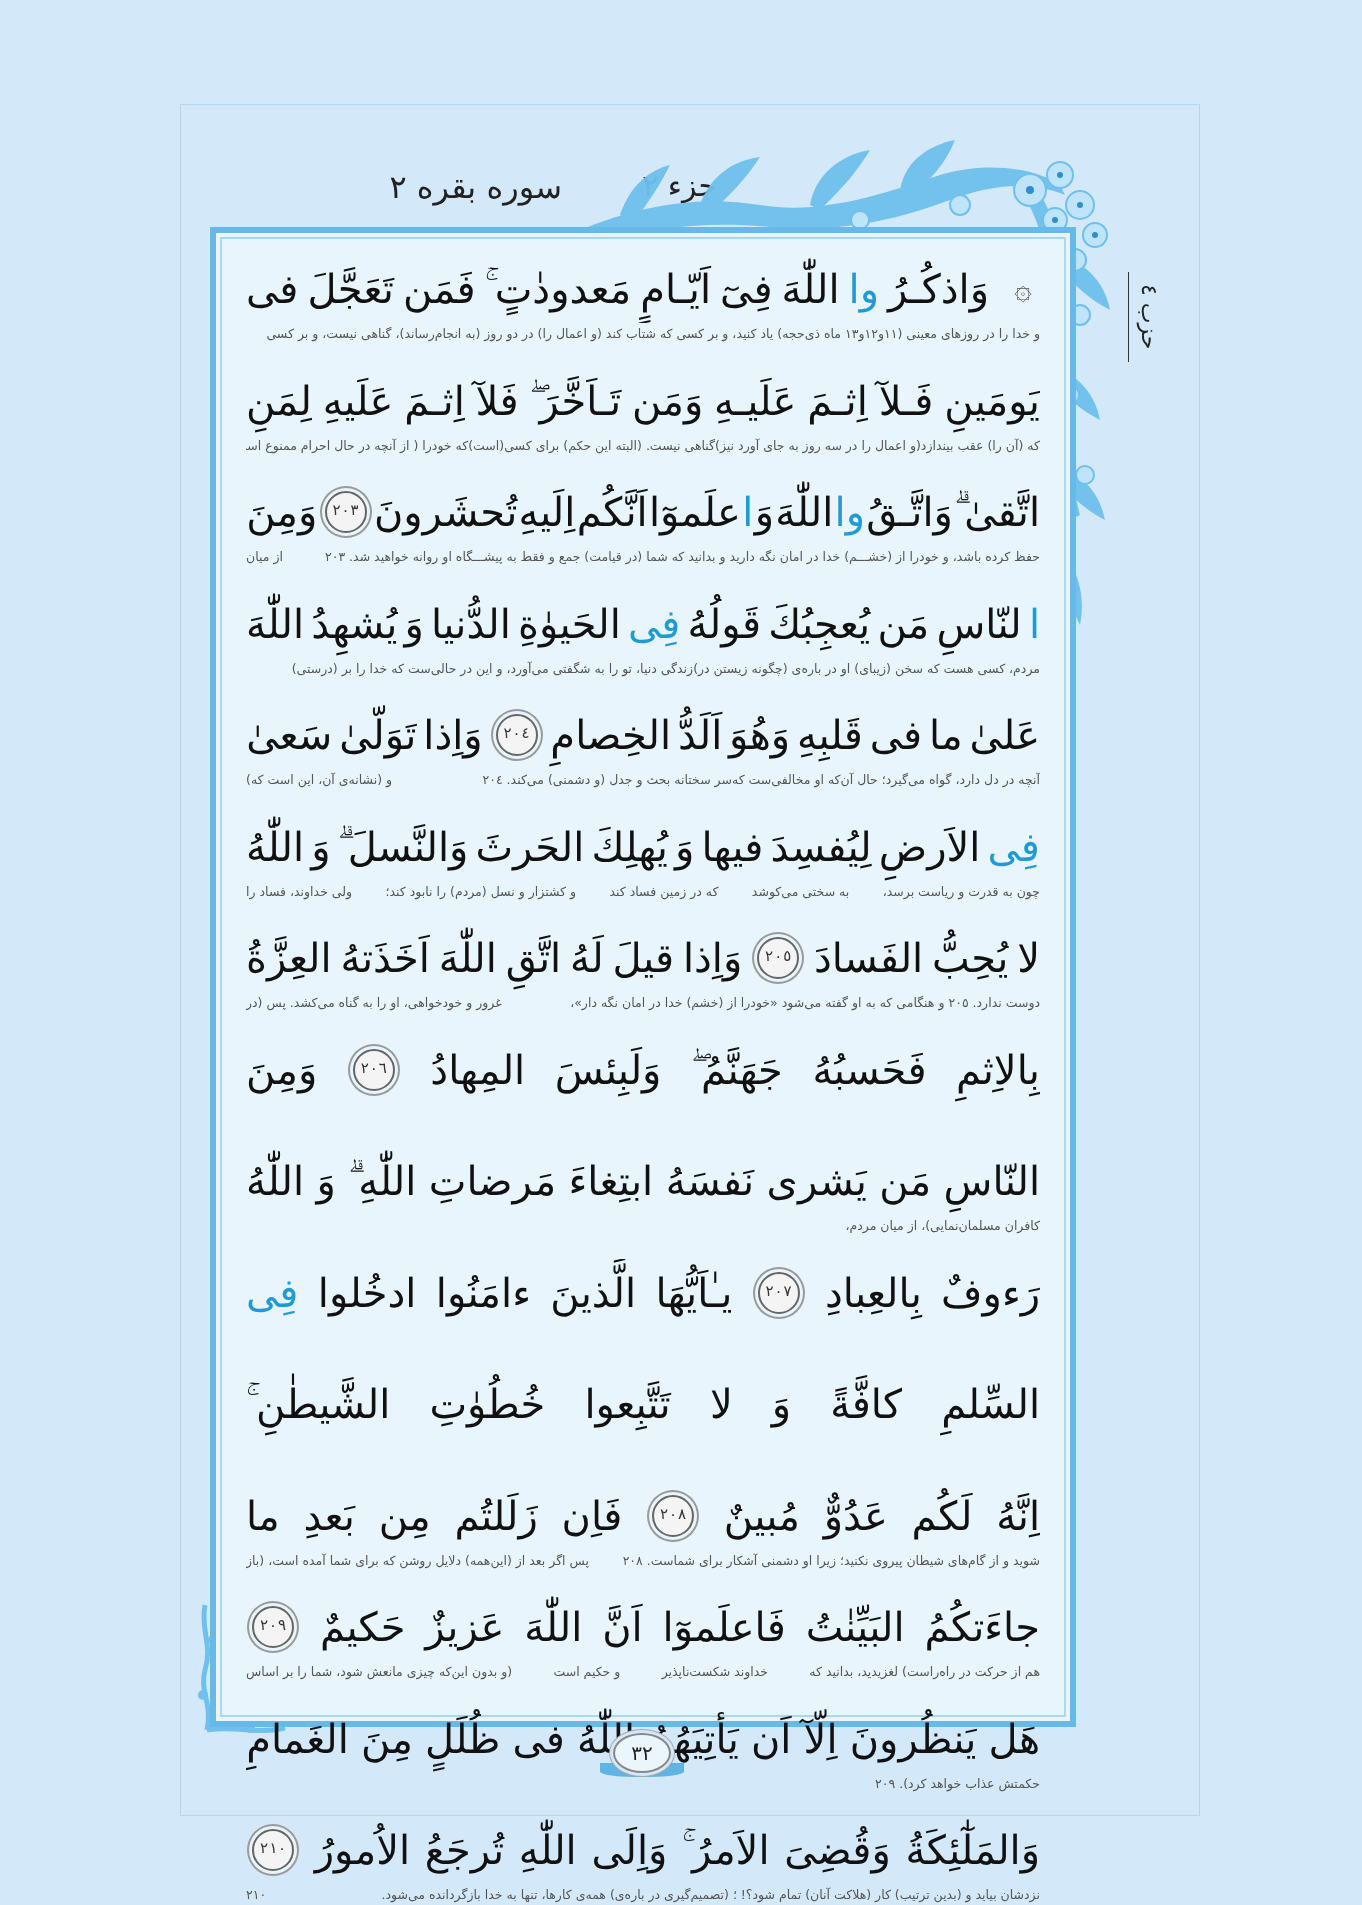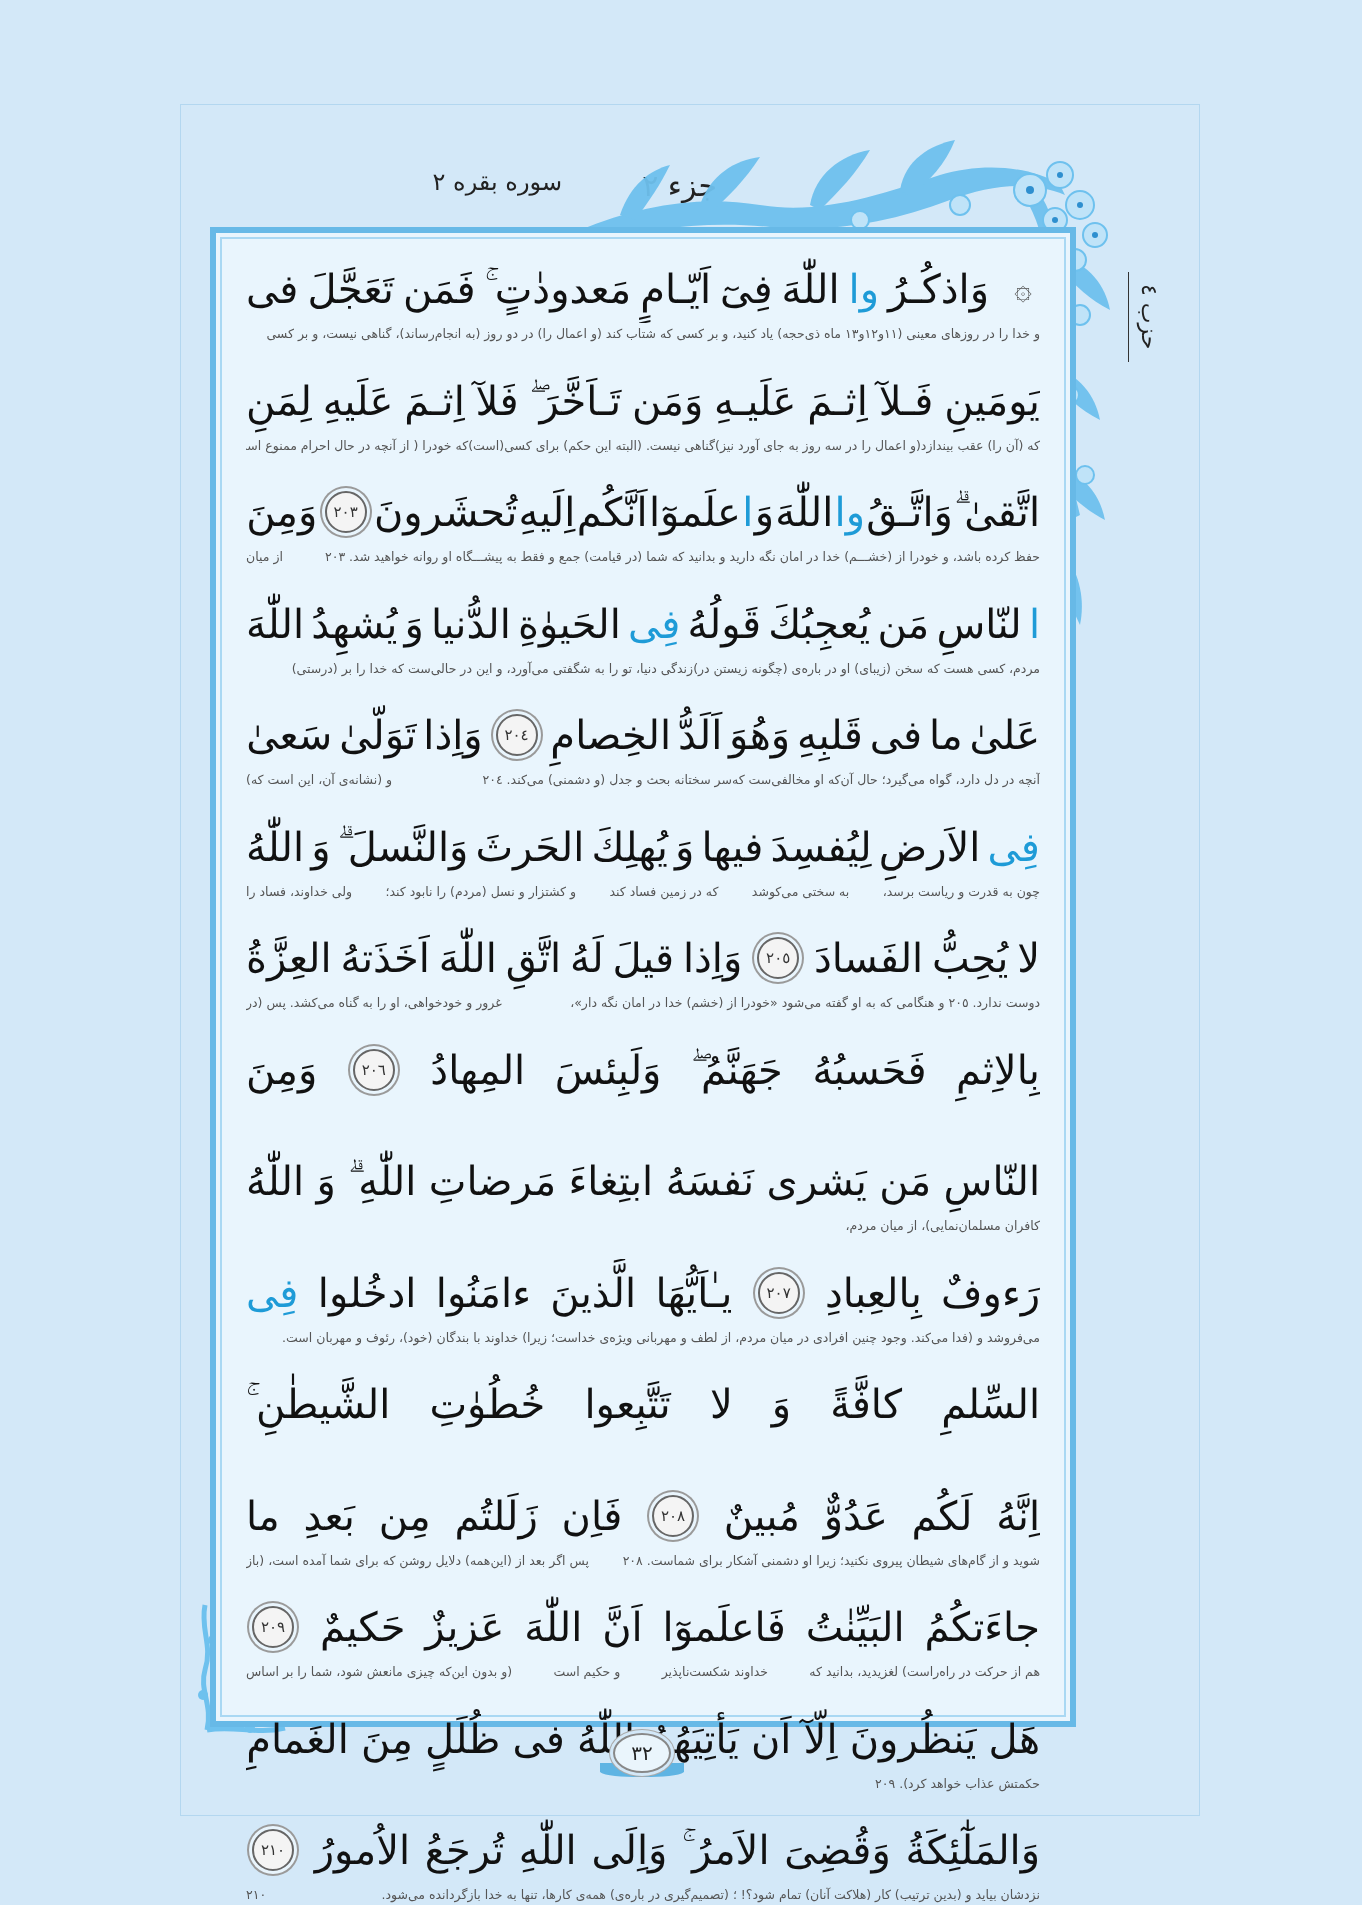--- a/index.html
+++ b/index.html
@@ -7,21 +7,21 @@
     width:1362px; height:1905px; position:relative; overflow:hidden;
     background:#d3e8f8;
     font-family:"DejaVu Sans", sans-serif;
   }
   .outer-frame {
     position:absolute; left:180px; top:104px; width:1020px; height:1712px;
     border:1px solid #b3d7f0; box-sizing:border-box;
   }
   .header { position:absolute; top:168px; height:50px; direction:rtl; color:#222; }
   .juz-label { right:645px; font-size:30px; font-family:"DejaVu Serif", serif; }
-  .surah-label { right:800px; font-size:24px; font-family:"DejaVu Serif", serif; }
+  .surah-label { right:800px; font-size:32px; font-family:"DejaVu Serif", serif; }
   .hizb-marker {
     position:absolute; left:1128px; top:272px; width:40px; height:90px;
     display:flex; align-items:center; justify-content:center;
     border-left:1px solid #333;
   }
   .hizb-marker span { writing-mode:vertical-rl; font-size:22px; color:#222; font-family:"DejaVu Serif", serif; }
 
   .ornament { position:absolute; pointer-events:none; }
   .inner-frame {
     position:absolute; left:210px; top:227px; width:866px; height:1500px;
@@ -39,21 +39,21 @@
     font-family:"DejaVu Serif", serif; font-size:40px; line-height:68px; height:68px;
     color:#111; text-align:justify; text-align-last:justify; white-space:nowrap;
     overflow:hidden; display:flex; justify-content:space-between; align-items:center;
   }
   .arabic-line .seg { display:inline-block; }
   .arabic-line .hl { color:#1e9bd7; }
   .ayah-num {
     display:inline-flex; align-items:center; justify-content:center;
     width:38px; height:38px; border-radius:50%; border:2px solid #666;
     box-shadow:0 0 0 3px #e9f5fd, 0 0 0 5px #9a9a9a;
-    font-size:15px; color:#333; font-family:Liberation Sans, sans-serif; margin:16px 6px;
+    font-size:15px; color:#333; font-family:Liberation Mono, monospace; margin:16px 6px;
     background:#f4f4f4;
   }
   .start-ornament {
     display:inline-flex; width:34px; height:34px; align-items:center; justify-content:center;
     color:#555; font-size:30px; margin-left:8px;
   }
   .translation-line {
     font-family:"DejaVu Sans", sans-serif; font-size:12.5px; line-height:22px; height:24px;
     color:#555; white-space:nowrap; overflow:hidden;
     display:flex; justify-content:space-between;
@@ -296,23 +296,20 @@
         <div class="arabic-line">
           <span class="seg">رَءوفٌ</span>
           <span class="seg">بِالعِبادِ</span>
           <span class="ayah-num">٢٠٧</span>
           <span class="seg">يـٰاَيُّهَا</span>
           <span class="seg">الَّذينَ</span>
           <span class="seg">ءامَنُوا</span>
           <span class="seg">ادخُلوا</span>
           <span class="seg hl">فِى</span>
         </div>
-        <div class="translation-line">
-          <span>می‌فروشد و (فدا می‌كند. وجود چنین افرادی در میان مردم، از لطف و مهربانی ویژه‌ی خداست؛ زیرا) خداوند با بندگان (خود)، رئوف و مهربان است.</span>
-        </div>
       </div>
       <div class="verse-block">
         <div class="arabic-line">
           <span class="seg">السِّلمِ</span>
           <span class="seg">كافَّةً</span>
           <span class="seg">وَ</span>
           <span class="seg">لا</span>
           <span class="seg">تَتَّبِعوا</span>
           <span class="seg">خُطُوٰتِ</span>
           <span class="seg">الشَّيطٰنِ ۚ</span>

